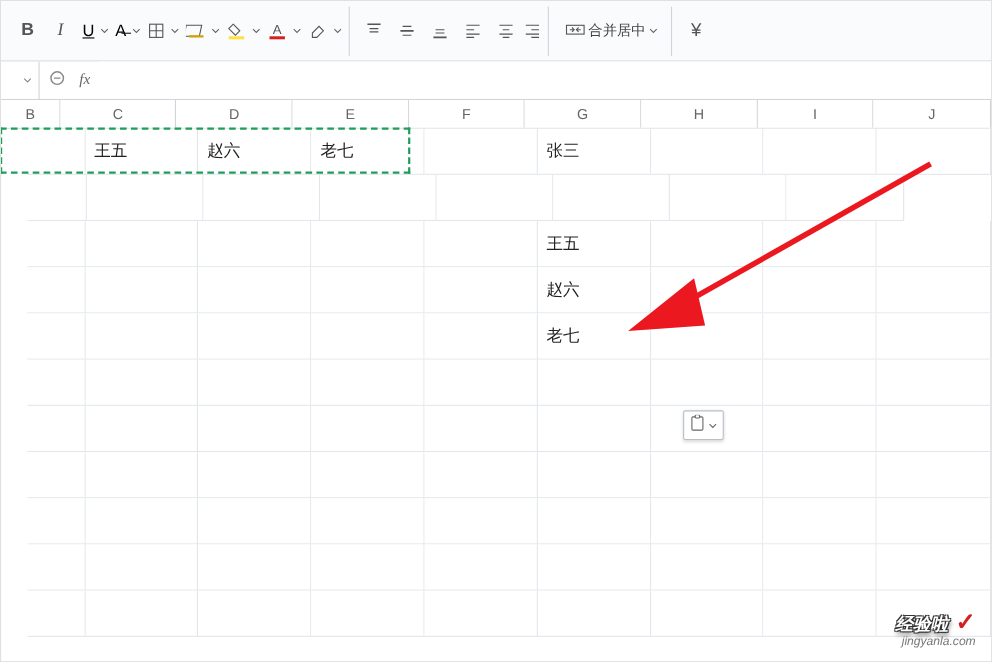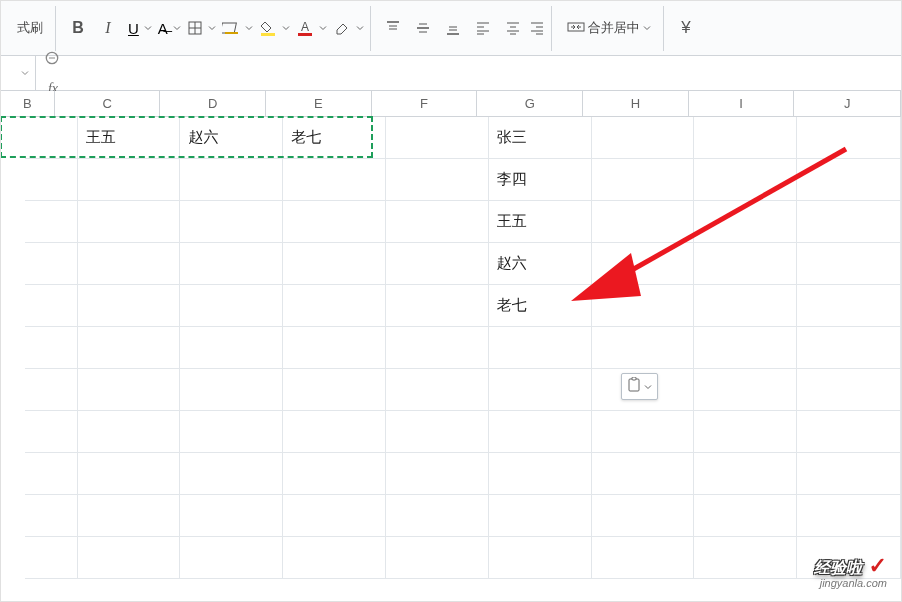--- a/index.html
+++ b/index.html
@@ -82,21 +82,20 @@
       align-items: center;
       justify-content: flex-end;
       padding-right: 6px;
       color: #888;
     }
     .fx-area {
       display: flex;
       align-items: center;
       padding: 0 8px;
       gap: 10px;
-      flex-direction: column;
     }
     .fx-label {
       font-style: italic;
       color: #666;
       font-family: serif;
       font-size: 14px;
     }
     .formula-input {
       flex: 1;
       height: 100%;
@@ -211,25 +210,20 @@
     .col-F { width: 106px; }
     .col-G { width: 106px; }
     .col-H { width: 106px; }
     .col-I { width: 106px; }
     .col-J { width: 107px; }
   </style>
 </head>
 <body>
 
 <div class="toolbar">
-  <div class="toolbar-group">
-    <div class="btn-text">
-      <span>式刷</span>
-    </div>
-  </div>
 
   <div class="toolbar-group">
     <div class="btn-icon" style="font-weight:bold;font-size:16px;">B</div>
     <div class="btn-icon" style="font-style:italic;font-family:serif;font-size:16px;">I</div>
     <div class="btn-dropdown">
       <span style="text-decoration:underline;font-size:15px;padding:2px 4px;">U</span>
       <span class="dropdown-arrow">
           <svg width="8" height="8" viewBox="0 0 8 8">
             <path d="M1 2.5 L4 5.5 L7 2.5" stroke="#666" fill="none" stroke-width="1"></path>
           </svg>
@@ -421,21 +415,20 @@
       <div class="cell col-I"></div>
       <div class="cell col-J"></div>
     </div>
 
     <div class="row">
       <div class="cell col-B"></div>
       <div class="cell col-C"></div>
       <div class="cell col-D"></div>
       <div class="cell col-E"></div>
       <div class="cell col-F"></div>
-      <div class="cell col-G">李四</div>
       <div class="cell col-H"></div>
       <div class="cell col-I"></div>
       <div class="cell col-J"></div>
     </div>
 
     <div class="row">
       <div class="cell col-B"></div>
       <div class="cell col-C"></div>
       <div class="cell col-D"></div>
       <div class="cell col-E"></div>

